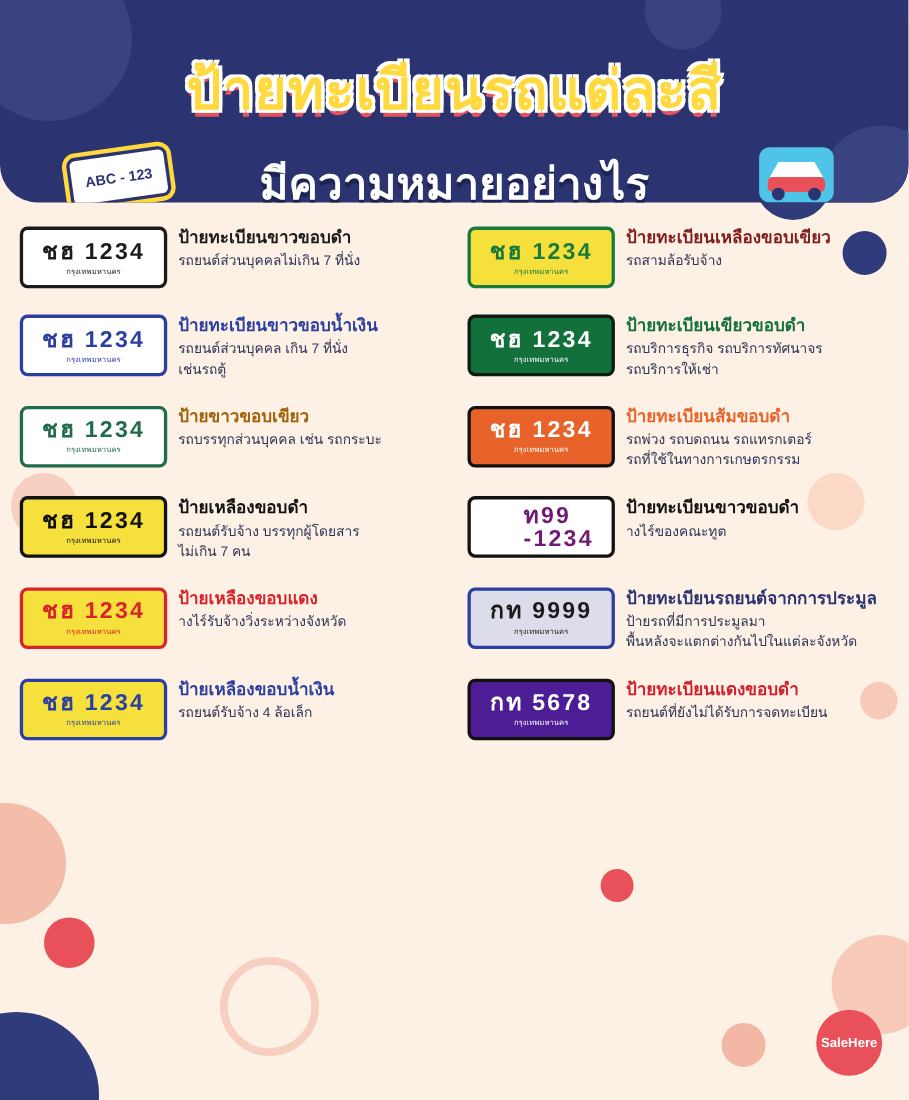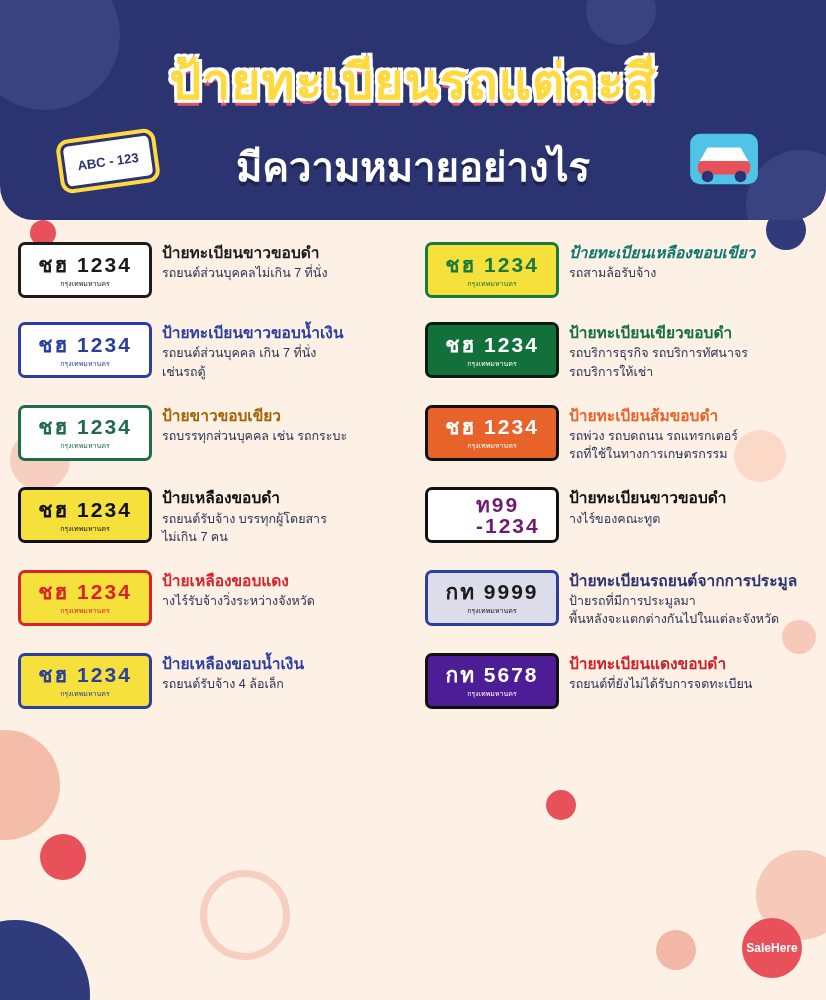--- a/index.html
+++ b/index.html
@@ -34,21 +34,21 @@
   .b16 { width: 52px; height: 52px; background: #fbd9c6; right: 40px; top: 430px; }
   .b17 { width: 34px; height: 34px; background: #f6c9b8; right: 10px; top: 620px; }
   .ring { position: absolute; border-radius: 50%; border: 7px solid #f3b7a6; }
   .r1 { width: 120px; height: 120px; left: 360px; top: -60px; }
   .r2 { width: 150px; height: 150px; left: 560px; top: -80px; border-color:#f7cfc0; }
   .r3 { width: 90px; height: 90px; left: 200px; bottom: 40px; border-color:#f7cfc0; }
 
   
   .header {
     position: relative;
-    height: 220px;
+    height: 184px;
     background: #2b3470;
     border-radius: 0 0 34px 34px;
     overflow: hidden;
   }
   .header .hblob { position:absolute; border-radius:50%; }
   .hb1 { width:150px;height:150px;background:#39437f;left:-30px;top:-40px; }
   .hb2 { width:110px;height:110px;background:#39437f;right:-30px;bottom:-40px; }
   .hb3 { width:70px;height:70px;background:#39437f;right:170px;top:-25px; }
 
   .title-line1 {
@@ -184,21 +184,21 @@
         <div class="t1" style="color: rgb(27, 27, 27);">ป้ายทะเบียนขาวขอบดำ</div>
         <div class="t2">รถยนต์ส่วนบุคคลไม่เกิน 7 ที่นั่ง</div>
       </div>
     </div>
     <div class="item">
       <div class="plate" style="background: rgb(245, 224, 60); border: 3px solid rgb(26, 122, 60); color: rgb(26, 122, 60);">
         <div class="pmain">ชฮ 1234</div>
         <div class="psub">กรุงเทพมหานคร</div>
       </div>
       <div class="txt">
-        <div class="t1" style="color: #0f766e; font-style: italic;">ป้ายทะเบียนเหลืองขอบเขียว</div>
+        <div class="t1" style="color: #7f1d1d;">ป้ายทะเบียนเหลืองขอบเขียว</div>
         <div class="t2">รถสามล้อรับจ้าง</div>
       </div>
     </div>
     <div class="item">
       <div class="plate" style="background: rgb(255, 255, 255); border: 3px solid rgb(43, 63, 160); color: rgb(43, 63, 160);">
         <div class="pmain">ชฮ 1234</div>
         <div class="psub">กรุงเทพมหานคร</div>
       </div>
       <div class="txt">
         <div class="t1" style="color: rgb(43, 63, 160);">ป้ายทะเบียนขาวขอบน้ำเงิน</div>

